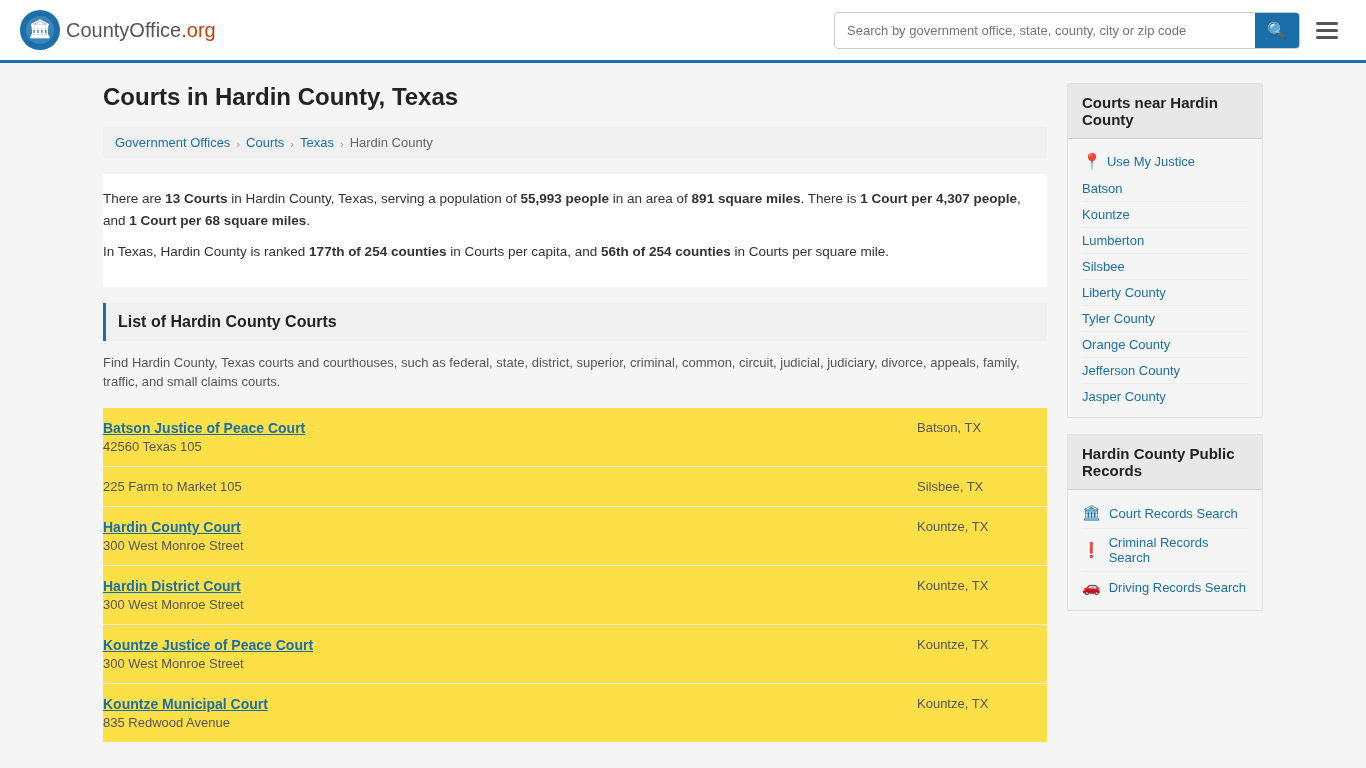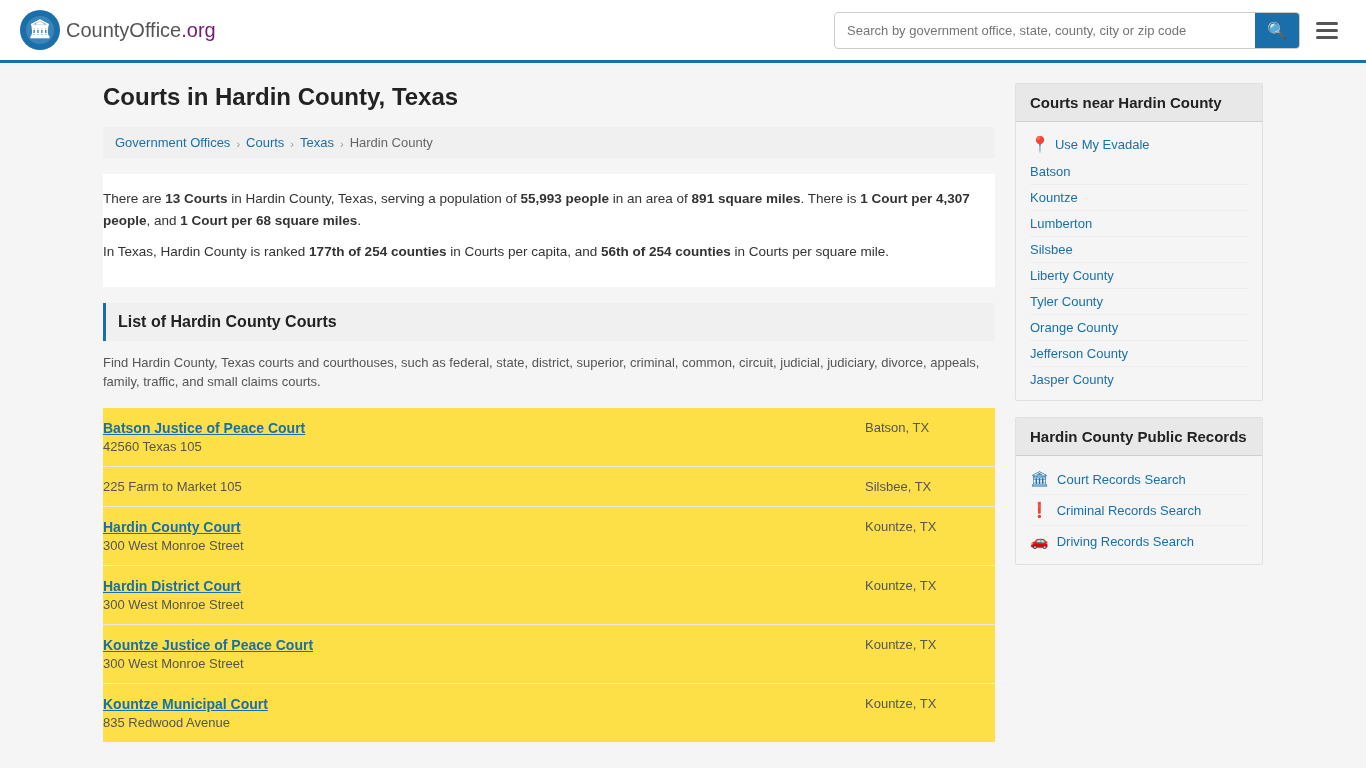--- a/index.html
+++ b/index.html
@@ -84,21 +84,21 @@
       max-width: 1200px;
       margin: 0 auto;
       padding: 20px;
       display: flex;
       gap: 20px;
     }
     .main-content {
       flex: 1;
     }
     .sidebar {
-      width: 248px;
+      width: 196px;
       flex-shrink: 0;
     }
 
     
     .page-title {
       font-size: 24px;
       font-weight: bold;
       color: #222;
       margin-bottom: 16px;
     }
@@ -243,21 +243,21 @@
 <body>
 
 <header class="header">
   <div class="logo-area">
     <svg class="logo-icon" viewBox="0 0 40 40">
       <circle cx="20" cy="20" r="20" fill="#1a6faa"></circle>
       <circle cx="20" cy="20" r="14" fill="#fff" opacity="0.15"></circle>
       <text x="20" y="25" text-anchor="middle" font-size="18" fill="#fff" font-weight="bold">🏛</text>
     </svg>
     <span class="logo-text">
-      <span>CountyOffice</span><span style="color:#701a75;font-weight:normal;">.org</span>
+      <span>CountyOffice</span><span style="color:#c2410c;font-weight:normal;">.org</span>
     </span>
   </div>
   <div class="header-right">
     <div class="search-box">
       <input class="search-input" type="text" placeholder="Search by government office, state, county, city or zip code" style="">
       <button class="search-btn">🔍</button>
     </div>
     <button class="menu-btn">
       <div class="menu-bar"></div>
       <div class="menu-bar"></div>
@@ -341,21 +341,21 @@
 
   </div>
 
   <div class="sidebar">
 
     <div class="sidebar-box">
       <div class="sidebar-title">Courts near Hardin County</div>
       <div class="sidebar-links">
         <a href="#" class="location-link">
           <span class="location-pin">📍</span>
-          <span>Use My Evadale</span>
+          <span>Use My Justice</span>
         </a>
         <div id="sidebar-nearby-links">
             <a href="#" class="sidebar-link">Batson</a>
             <a href="#" class="sidebar-link">Kountze</a>
             <a href="#" class="sidebar-link">Lumberton</a>
             <a href="#" class="sidebar-link">Silsbee</a>
             <a href="#" class="sidebar-link">Liberty County</a>
             <a href="#" class="sidebar-link">Tyler County</a>
             <a href="#" class="sidebar-link">Orange County</a>
             <a href="#" class="sidebar-link">Jefferson County</a>

